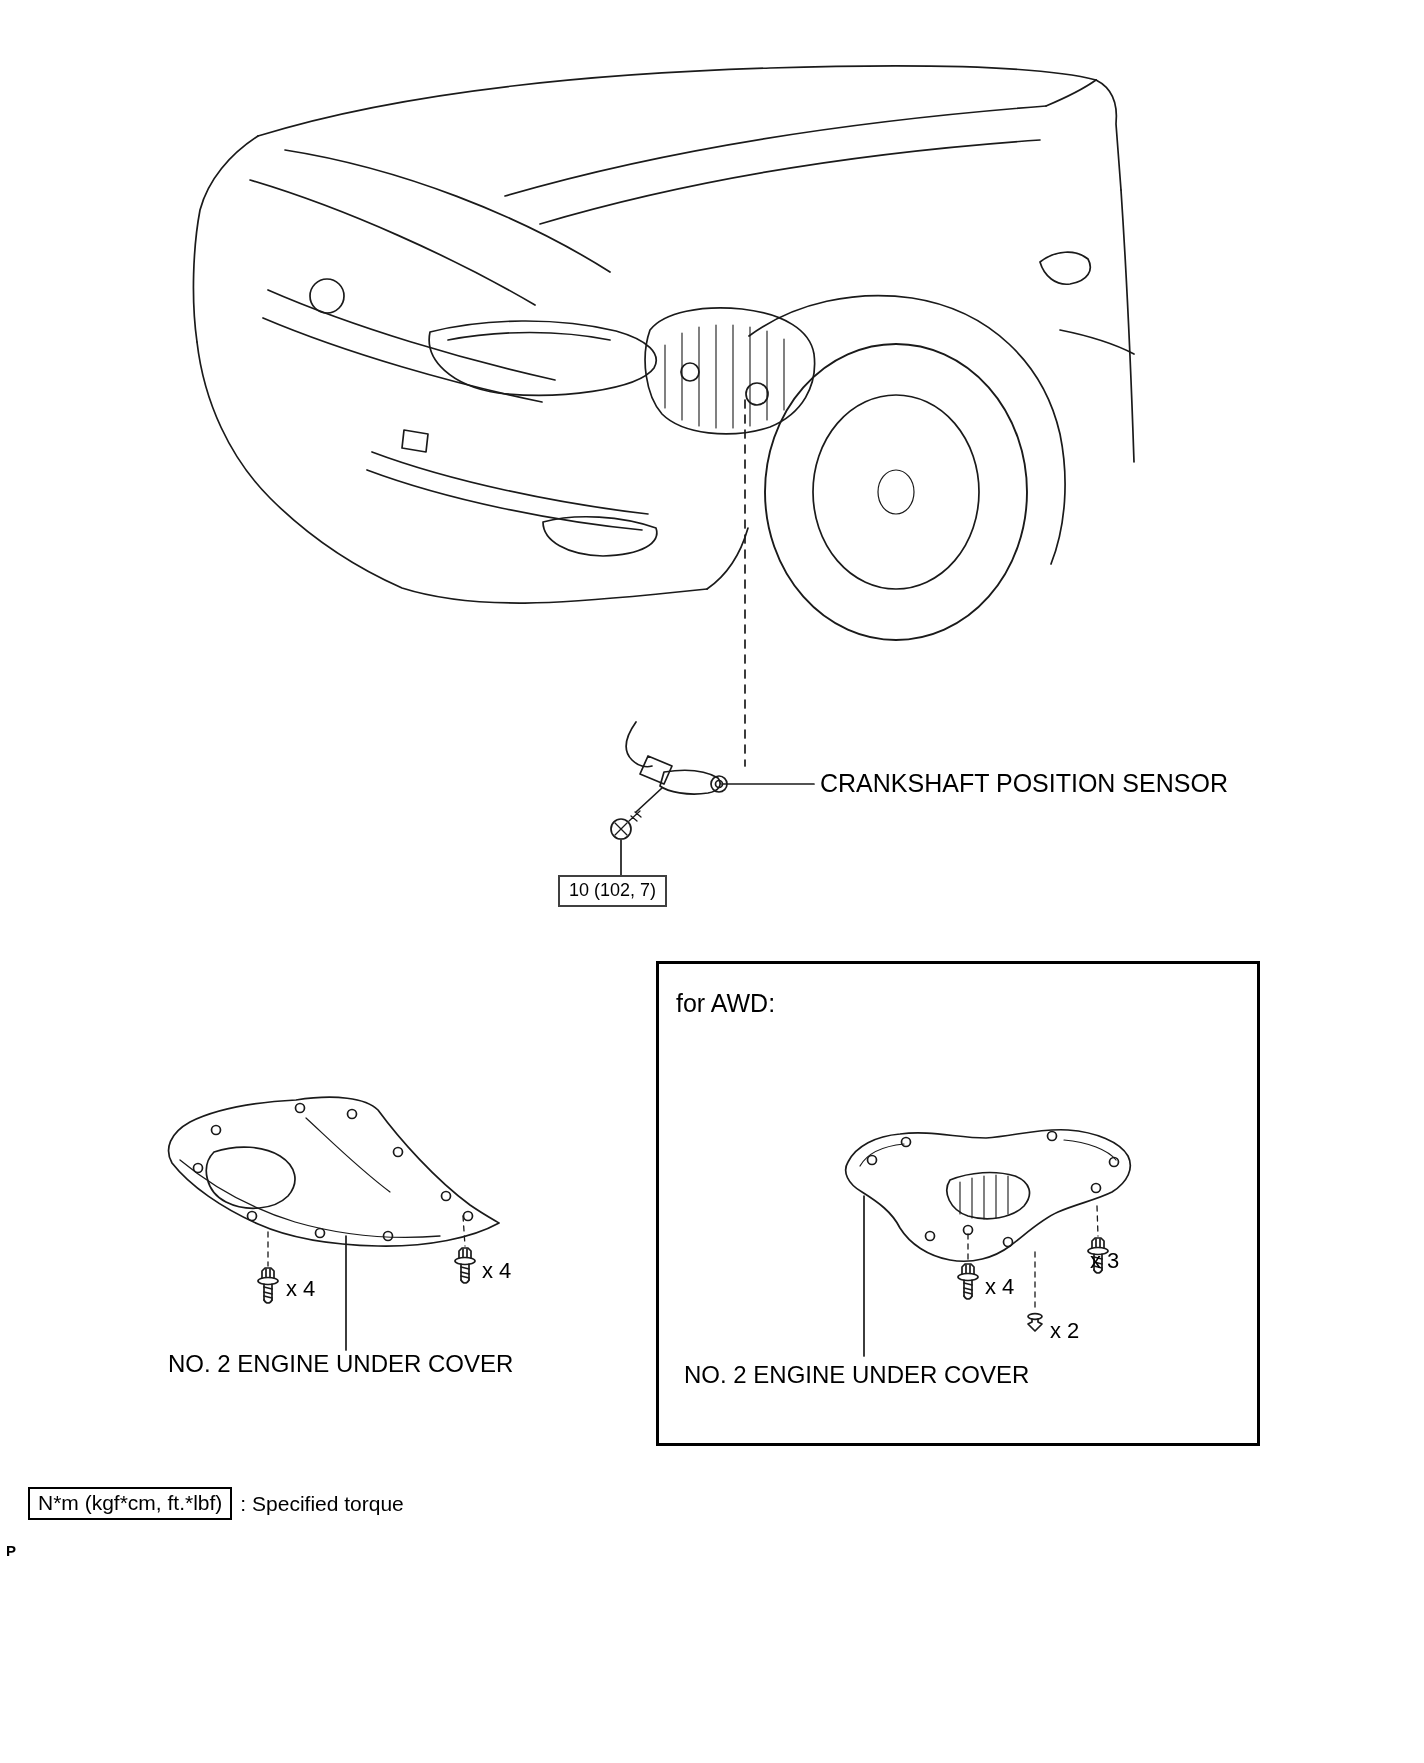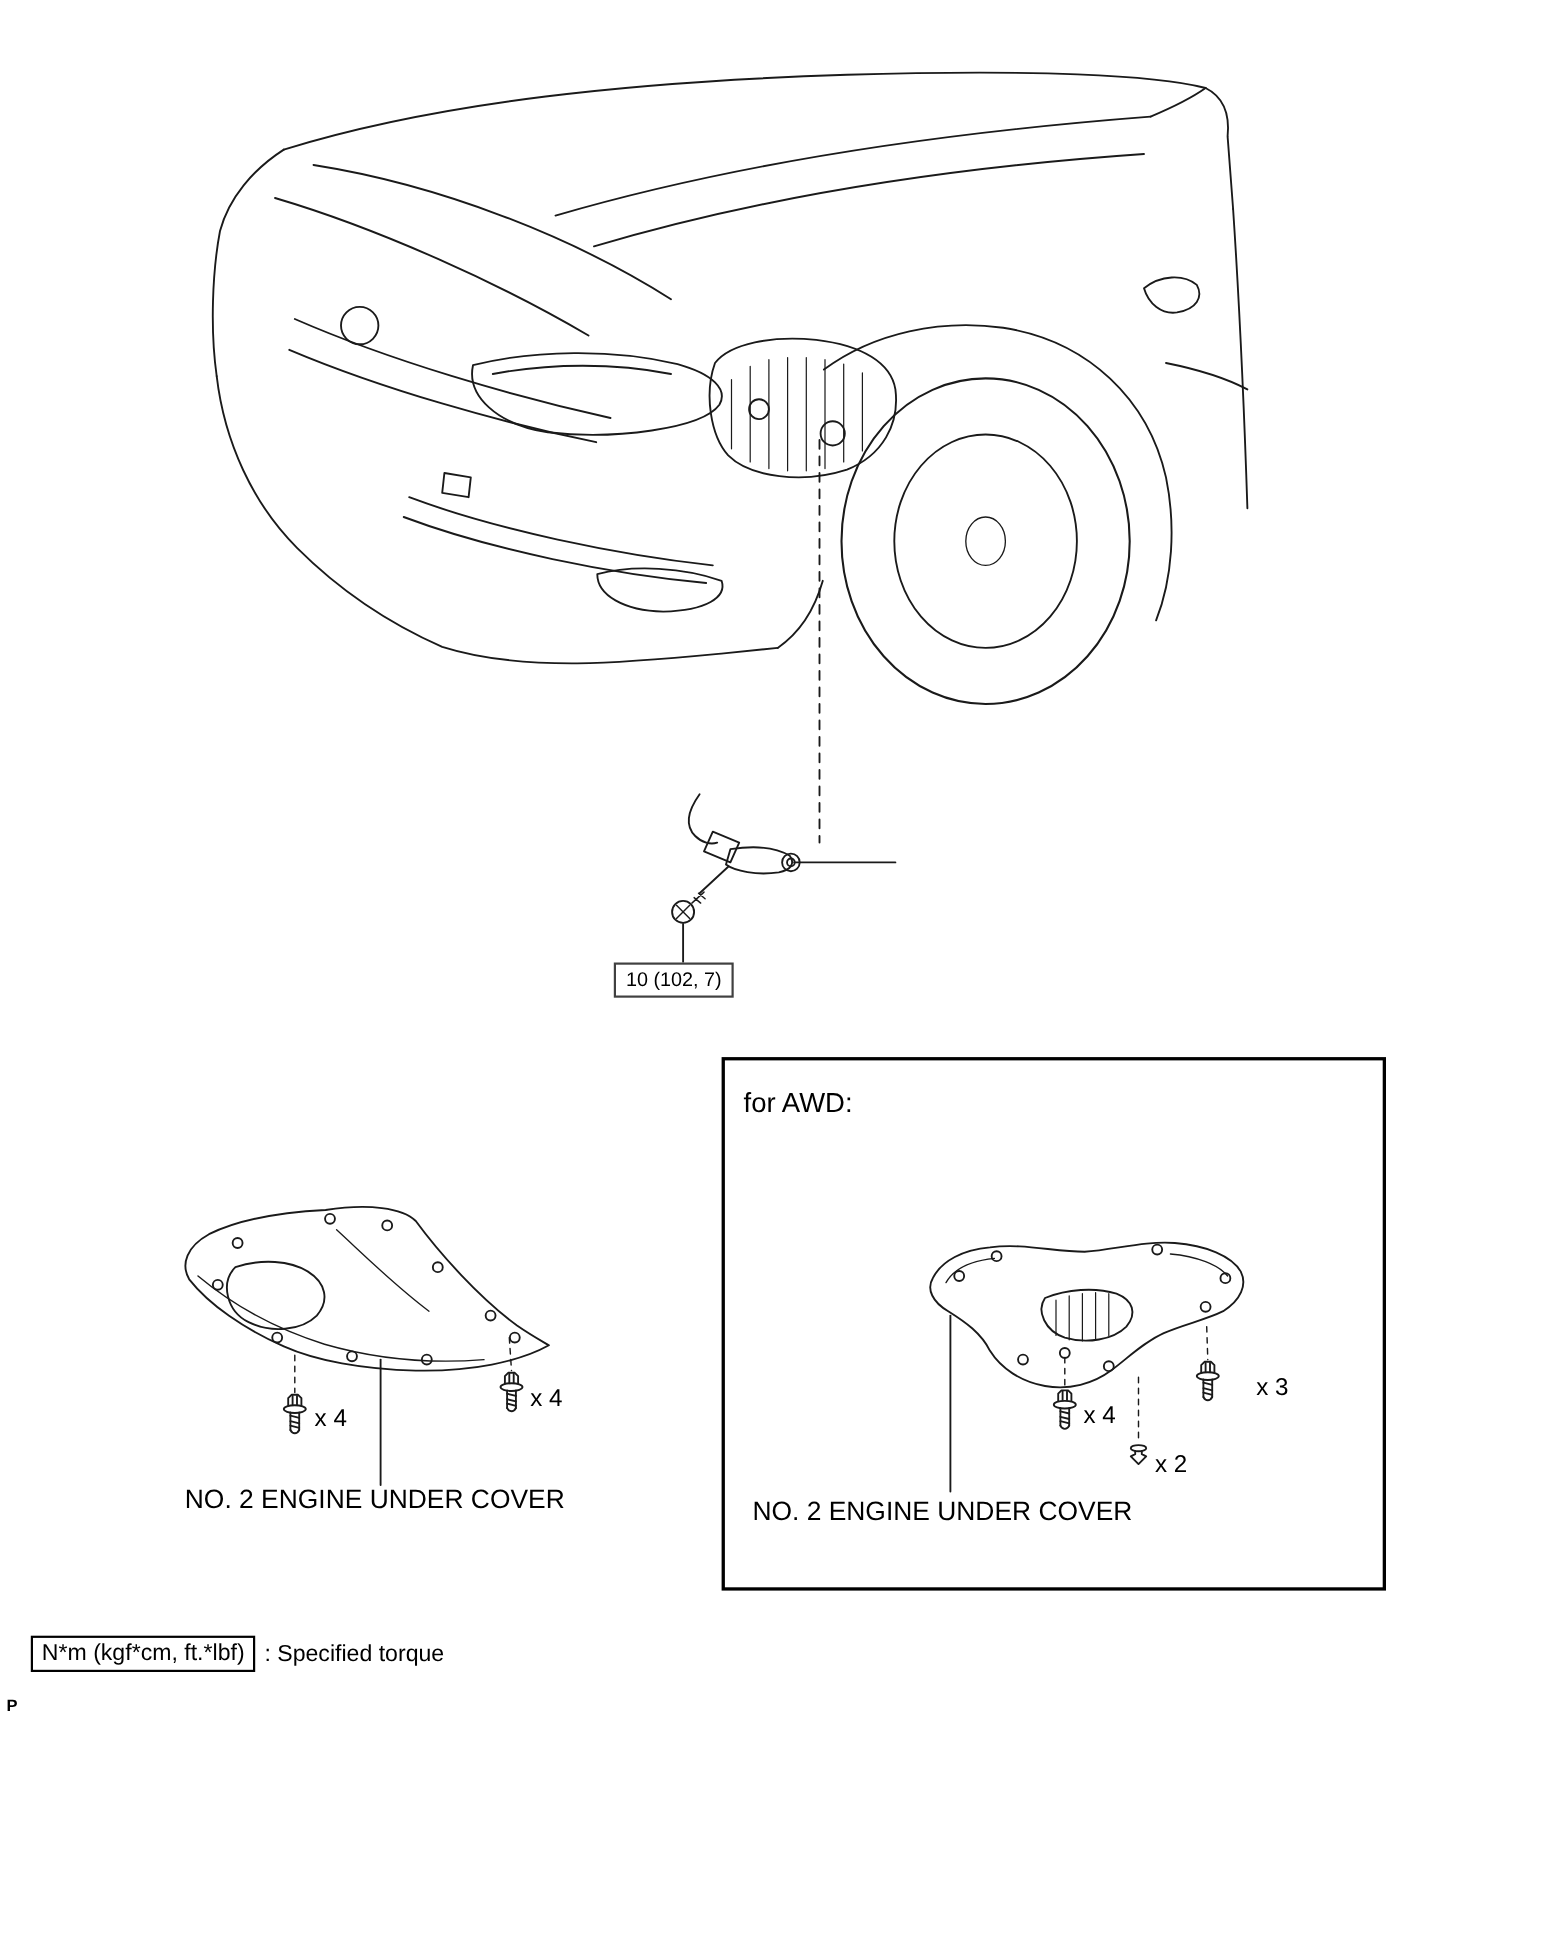--- a/index.html
+++ b/index.html
@@ -14,21 +14,21 @@
   #art{position:absolute;left:0;top:0;width:1424px;height:1763px;}
   .lbl{position:absolute;white-space:nowrap;line-height:1.15;color:#000;}
   .lbl-sensor{left:820px;top:769px;font-size:25px;}
   .lbl-awd{left:676px;top:973px;font-size:25px;margin-top:16px;}
   .lbl-cover-left{left:168px;top:1350px;font-size:24px;}
   .lbl-cover-awd{left:684px;top:1361px;font-size:24px;}
   .lbl-count{font-size:22px;}
   .cnt-la{left:286px;top:1276px;}
   .cnt-lb{left:482px;top:1258px;}
   .cnt-ra{left:985px;top:1274px;}
-  .cnt-rb{left:1142px;top:1248px;}
+  .cnt-rb{left:1090px;top:1248px;}
   .cnt-rc{left:1050px;top:1318px;}
   .torque-box{
     position:absolute;left:558px;top:875px;
     border:2px solid #404040;background:#fff;
     font-size:18px;padding:3px 9px 4px 9px;white-space:nowrap;
   }
   .awd-box{
     position:absolute;left:656px;top:961px;width:604px;height:485px;
     border:3px solid #000;box-sizing:border-box;background:transparent;
   }
@@ -193,20 +193,21 @@
 
       <path d="M 968,1234 L 968,1262" stroke-dasharray="5 5" stroke-width="1.3"></path>
       <use href="#bolt-def" transform="translate(968,1264)"></use>
       <path d="M 1097,1206 L 1098,1236" stroke-dasharray="5 5" stroke-width="1.3"></path>
       <use href="#bolt-def" transform="translate(1098,1238)"></use>
       <path d="M 1035,1252 L 1035,1312" stroke-dasharray="5 5" stroke-width="1.3"></path>
       <use href="#clip-def" transform="translate(1035,1314)"></use>
     </g>
   </svg>
 
+  <div class="lbl lbl-sensor">CRANKSHAFT POSITION SENSOR</div>
 
   <div class="torque-box">10 (102, 7)</div>
 
   <div class="lbl lbl-awd">for AWD:</div>
 
   <div class="lbl lbl-cover-left">NO. 2 ENGINE UNDER COVER</div>
   <div class="lbl lbl-cover-awd">NO. 2 ENGINE UNDER COVER</div>
 
   <div class="lbl lbl-count cnt-la">x 4</div>
   <div class="lbl lbl-count cnt-lb">x 4</div>

